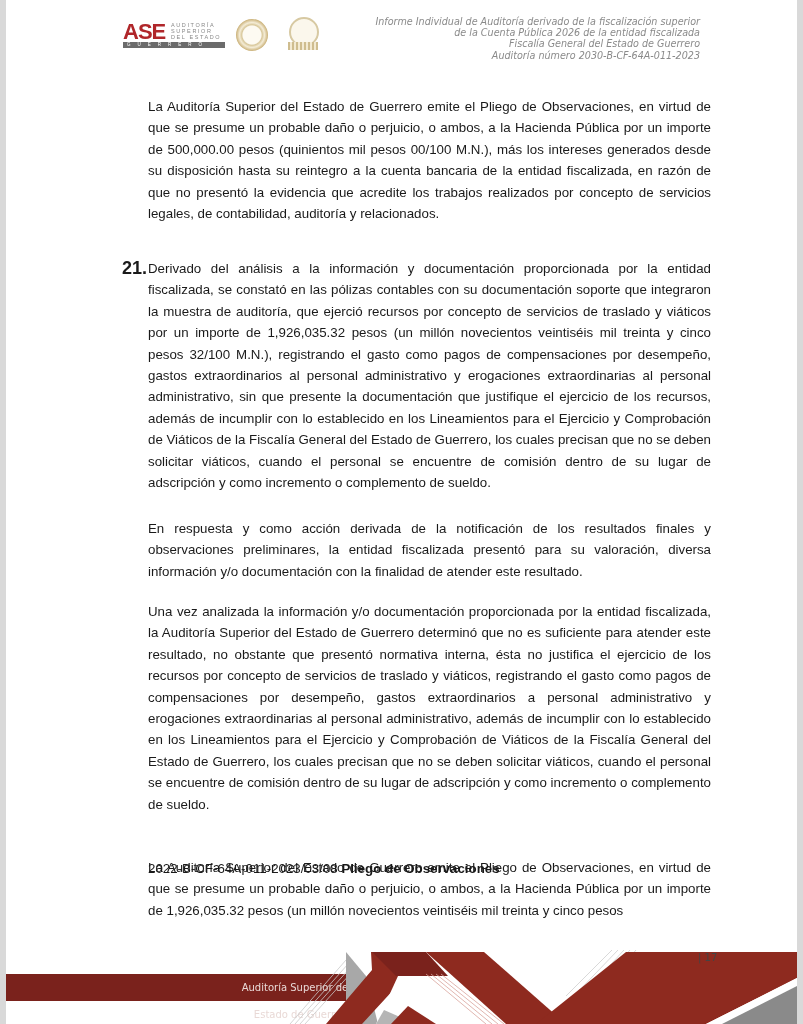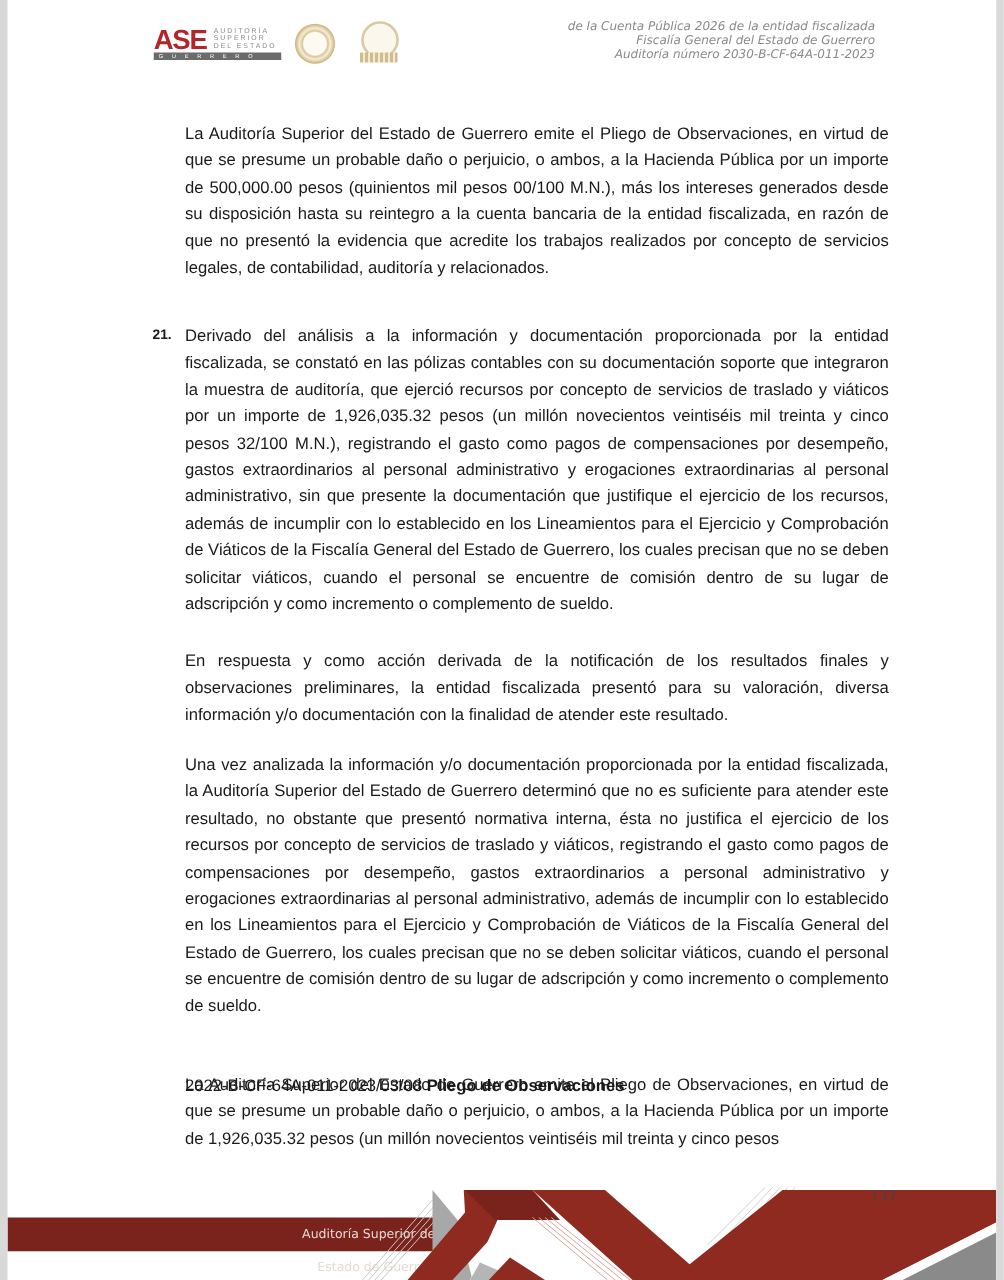--- a/index.html
+++ b/index.html
@@ -43,21 +43,21 @@
   .head-text {
     position: absolute; right: 97px; top: 16px; text-align: right;
     font-family: "DejaVu Sans", sans-serif; font-style: italic; font-size: 9.6px;
     color: #8a8a8a; line-height: 11.2px;
   }
   .body-text {
     position: absolute; left: 142px; width: 563px;
     font-size: 13.3px; line-height: 21.4px; color: #1a1a1a; text-align: justify;
   }
   .item-num {
-    position: absolute; left: 116px; font-weight: bold; font-size: 11px;
+    position: absolute; left: 116px; font-weight: bold; font-size: 18px;
     color: #1a1a1a; line-height: 21.4px;
   }
   .ref-line { position: absolute; left: 142px; font-size: 13.3px; color: #1a1a1a; line-height: 21.4px; }
   .ref-line b { font-weight: bold; }
   .footer { position: absolute; left: 0; top: 930px; width: 791px; height: 94px; overflow: hidden; }
   .footer-bar {
     position: absolute; left: 0; top: 44px; width: 345px; height: 27px;
     background: #7a221c; color: #e9d9d6; font-family: "DejaVu Sans", sans-serif;
     font-size: 10px; line-height: 27px; text-align: right; padding-right: 0;
   }
@@ -81,20 +81,21 @@
         <div>SUPERIOR</div>
         <div>DEL ESTADO</div>
       </div>
       <div class="ase-band">GUERRERO</div>
     </div>
     <div class="seal seal1"></div>
     <div class="seal seal2"></div>
     <div class="seal2-base"></div>
 
     <div class="head-text">
+      <div>Informe Individual de Auditoría derivado de la fiscalización superior</div>
       <div>de la Cuenta Pública 2026 de la entidad fiscalizada</div>
       <div>Fiscalía General del Estado de Guerrero</div>
       <div>Auditoría número 2030-B-CF-64A-011-2023</div>
     </div>
   </div>
 
   <p class="body-text" style="top:96px;margin:0;">La Auditoría Superior del Estado de Guerrero emite el Pliego de Observaciones, en virtud de que se presume un probable daño o perjuicio, o ambos, a la Hacienda Pública por un importe de 500,000.00 pesos (quinientos mil pesos 00/100 M.N.), más los intereses generados desde su disposición hasta su reintegro a la cuenta bancaria de la entidad fiscalizada, en razón de que no presentó la evidencia que acredite los trabajos realizados por concepto de servicios legales, de contabilidad, auditoría y relacionados.</p>
 
   <div class="item-num" style="top:258px;">21.</div>
   <p class="body-text" style="top:258px;margin:0;">Derivado del análisis a la información y documentación proporcionada por la entidad fiscalizada, se constató en las pólizas contables con su documentación soporte que integraron la muestra de auditoría, que ejerció recursos por concepto de servicios de traslado y viáticos por un importe de 1,926,035.32 pesos (un millón novecientos veintiséis mil treinta y cinco pesos 32/100 M.N.), registrando el gasto como pagos de compensaciones por desempeño, gastos extraordinarios al personal administrativo y erogaciones extraordinarias al personal administrativo, sin que presente la documentación que justifique el ejercicio de los recursos, además de incumplir con lo establecido en los Lineamientos para el Ejercicio y Comprobación de Viáticos de la Fiscalía General del Estado de Guerrero, los cuales precisan que no se deben solicitar viáticos, cuando el personal se encuentre de comisión dentro de su lugar de adscripción y como incremento o complemento de sueldo.</p>

